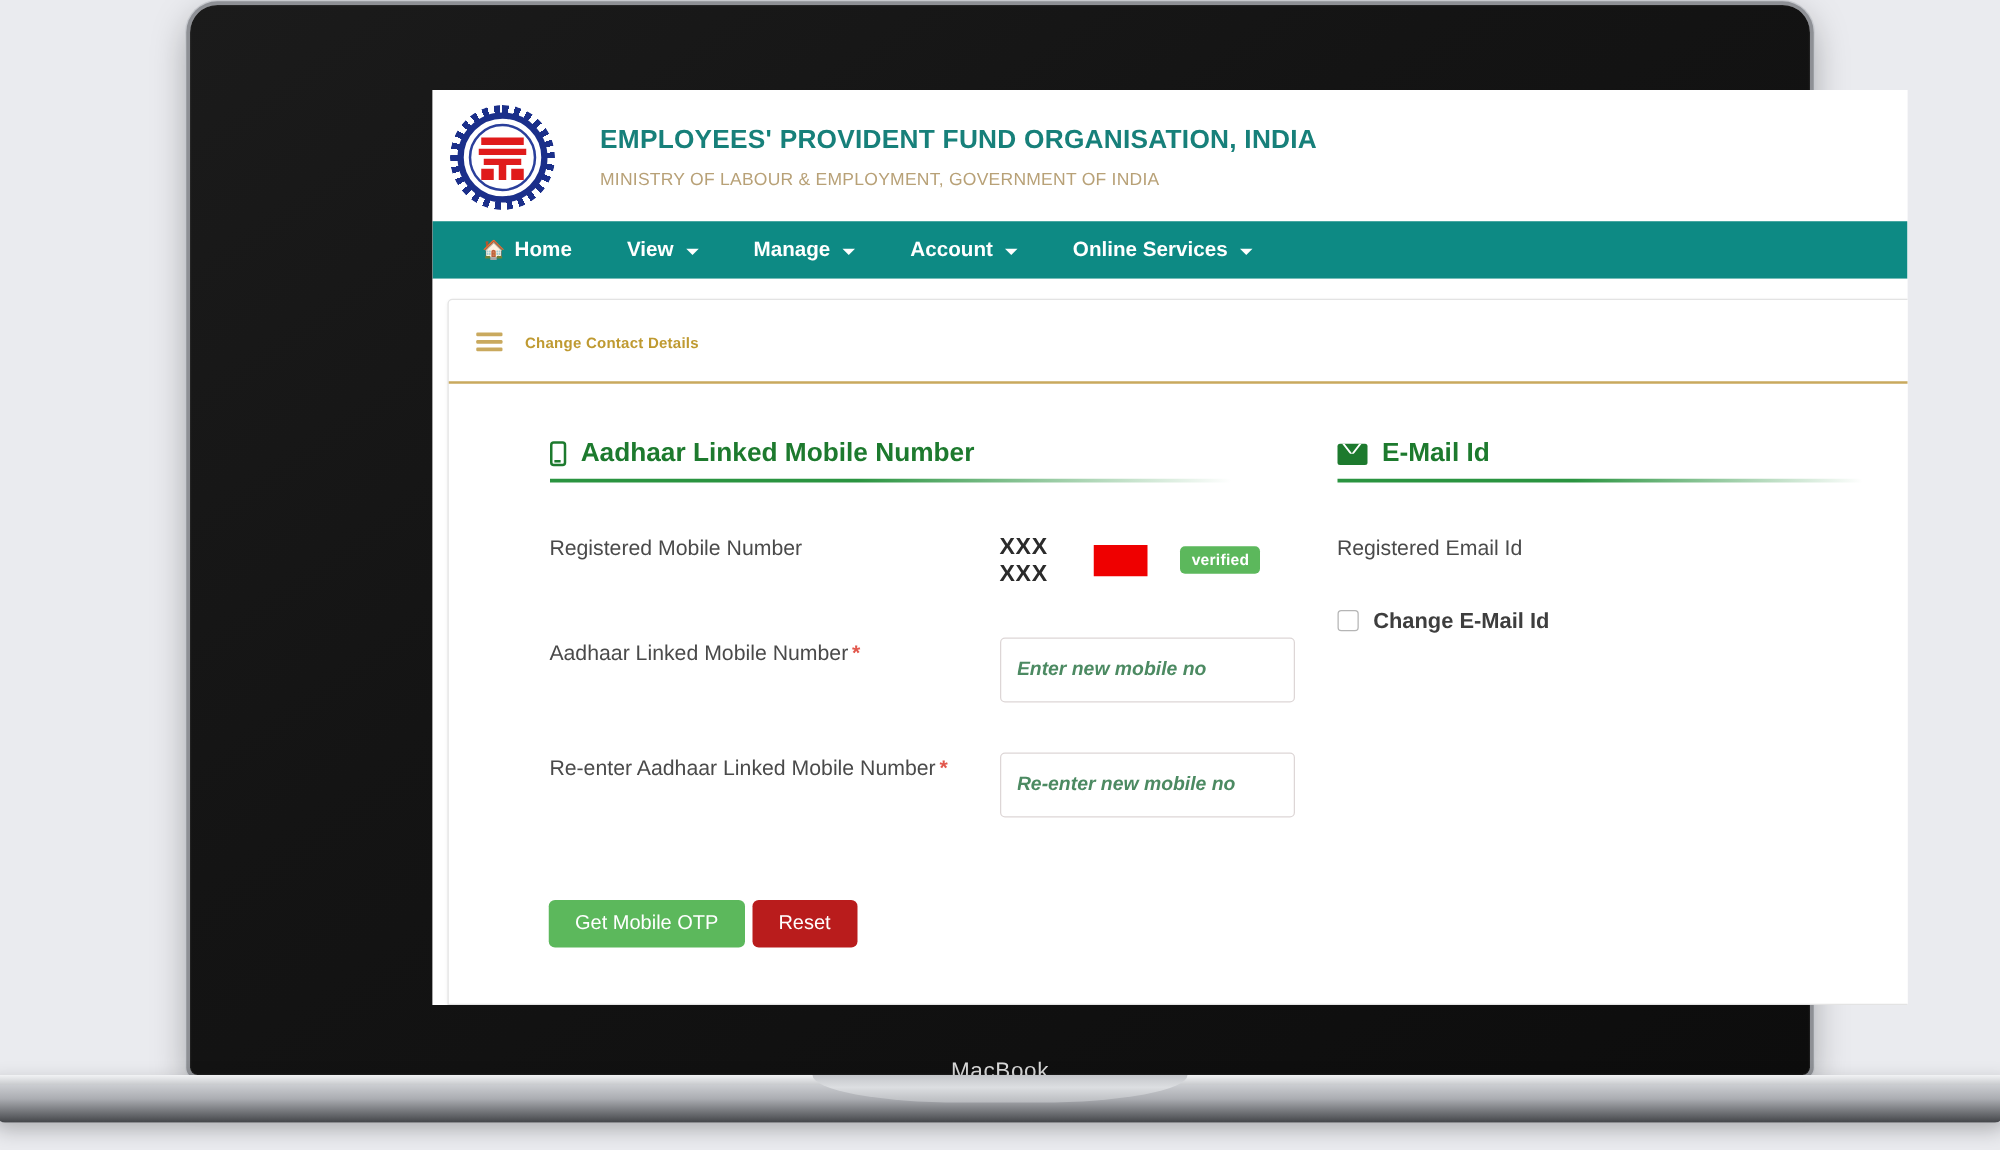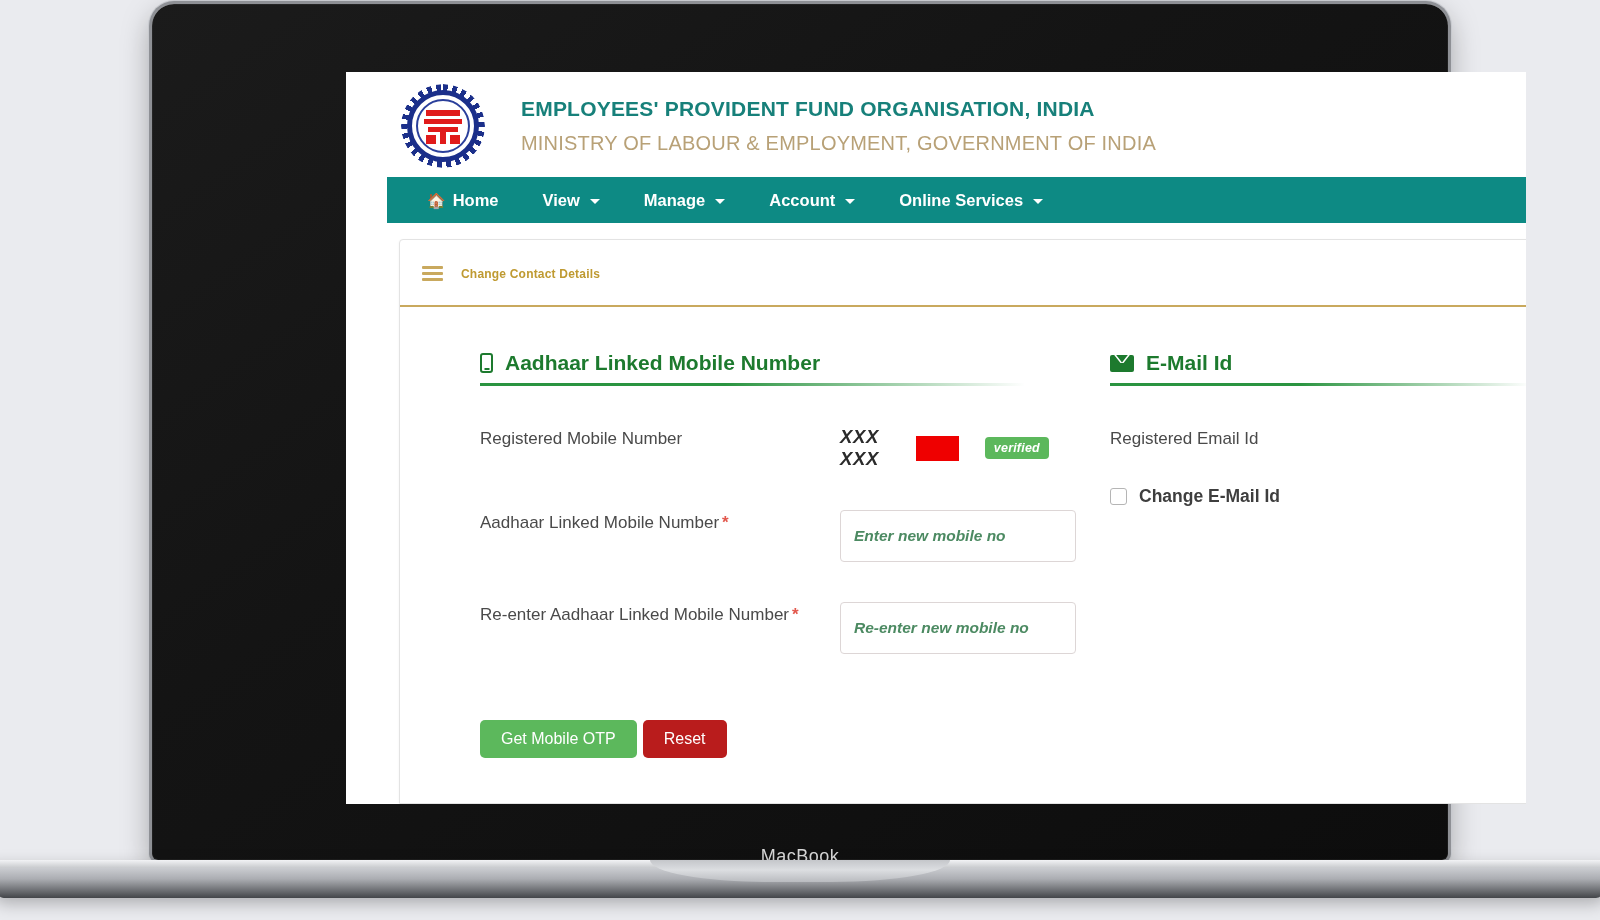--- a/index.html
+++ b/index.html
@@ -36,21 +36,20 @@
     box-shadow: inset 0 0 0 1px rgba(255,255,255,.05);
   }
 
   
   #browser-viewport {
     position: absolute;
     left: 194px; top: 68px;
     width: 1180px; height: 732px;
     background: #ffffff;
     overflow: hidden;
-    padding-left: 41px;
   }
 
   #macbook-wordmark {
     position: absolute;
     left: 0; right: 0; top: 842px;
     text-align: center;
     color: #d8d8d8;
     font-size: 18px;
     letter-spacing: .5px;
     font-family: "Liberation Sans", sans-serif;
@@ -141,21 +140,21 @@
   #org-title {
     color: #17807a;
     font-size: 21px;
     font-weight: bold;
     letter-spacing: .2px;
     white-space: nowrap;
   }
   #ministry-subtitle {
     margin-top: 11px;
     color: #b8a177;
-    font-size: 20px;
+    font-size: 14px;
     letter-spacing: .2px;
     white-space: nowrap;
   }
 
   #main-nav {
     background: #0d8a84;
     height: 46px;
     display: flex;
     align-items: center;
     padding-left: 18px;
@@ -218,20 +217,21 @@
   #card-title {
     color: #bf9a31;
     font-size: 12px;
     font-weight: bold;
     letter-spacing: .2px;
   }
 
   #card-body {
     display: flex;
     padding: 44px 0 0 0;
+    justify-content: center;
   }
   .panel { padding-left: 80px; }
   #mobile-panel { width: 630px; }
   #email-panel  { width: 540px; }
 
   .section-heading {
     display: flex;
     align-items: center;
     gap: 12px;
     font-size: 21px;
@@ -295,21 +295,20 @@
   .req-star { color: #e2574c; font-weight: bold; margin-left: 3px; }
 
   .masked-number {
     display: flex;
     align-items: center;
     gap: 16px;
     font-size: 18.5px;
     font-weight: bold;
     color: #2b2b2b;
     letter-spacing: .6px;
-    font-style: italic;
   }
   #redacted-block {
     display: inline-block;
     width: 62px; height: 25px;
     background: #ef0000;
     margin-left: 2px;
   }
   #verified-badge {
     margin-left: 10px;
     background: #5cb85c;

